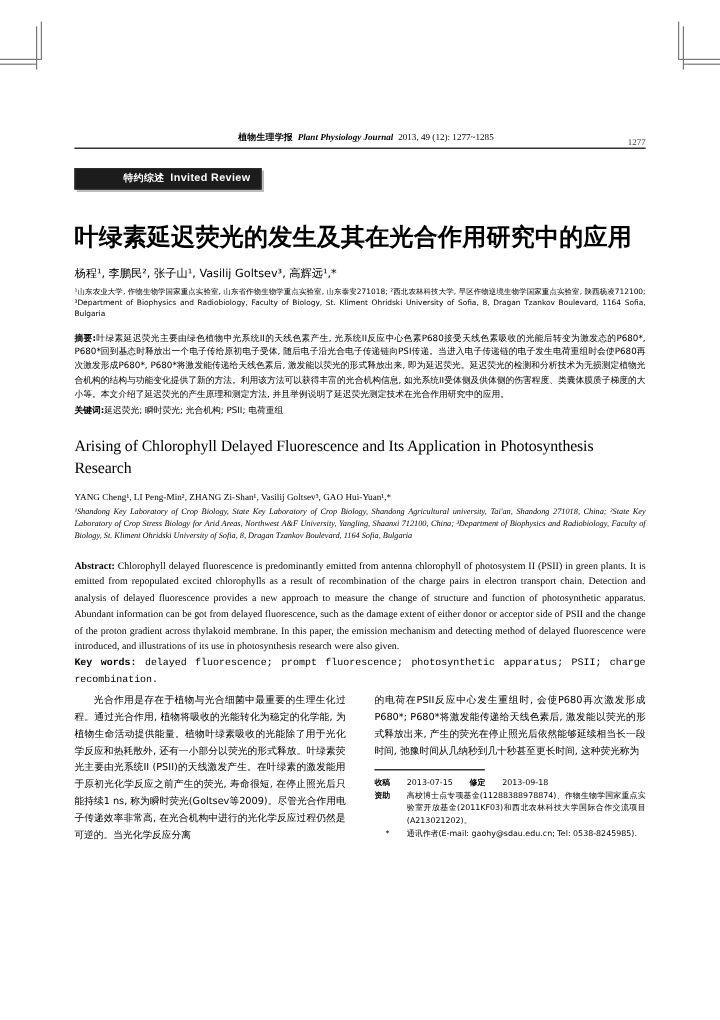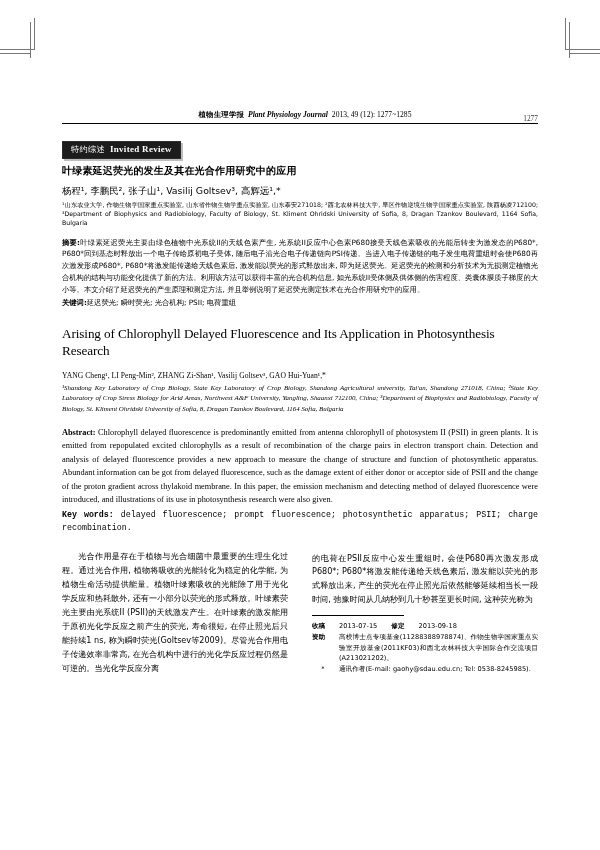--- a/index.html
+++ b/index.html
@@ -96,37 +96,38 @@
     background: #1c1c1c;
     color: #ffffff;
     padding: 2.5px 8px 3px 8px;
     border: 1px solid #2b2b2b;
     box-shadow: 2px 2px 0 0 #bdbdbd;
     font-size: 8.6px;
     letter-spacing: 0.3px;
   }
   .badge .cn {
     font-family: "DejaVu Sans", sans-serif;
-    font-weight: normal;
+    font-weight: bold;
     font-size: 8.2px;
+    margin-left: 32px;
   }
   .badge .en {
-    font-family: Liberation Serif, serif;
+    font-family: Liberation Sans, sans-serif;
     font-weight: bold;
     font-size: 9px;
     margin-left: 5px;
   }
 
   
   .cn-title {
     font-family: "DejaVu Sans", sans-serif;
     font-weight: bold;
-    font-size: 10px;
+    font-size: 20px;
     line-height: 1.25;
-    margin-top: 6px;
+    margin-top: 27px;
     letter-spacing: 0.2px;
   }
   .cn-authors {
     font-family: "DejaVu Sans", sans-serif;
     font-size: 9.4px;
     margin-top: 7px;
     line-height: 1.3;
   }
 
   .aff {
@@ -188,22 +189,21 @@
     margin-top: 1px;
     text-align: justify;
     font-family: Liberation Mono, monospace;
   }
   .en-abstract b, .en-keywords b { font-weight: bold; }
 
   
   .columns {
     display: flex;
     gap: 24px;
-    margin-top: 16px;
-    align-items: center;
+    margin-top: 4px;
   }
   .col { width: 230px; }
   .body-cn {
     font-family: "DejaVu Sans", sans-serif;
     font-size: 8.1px;
     line-height: 1.72;
     text-align: justify;
   }
   .body-cn .indent { text-indent: 2em; display: block; }
 

